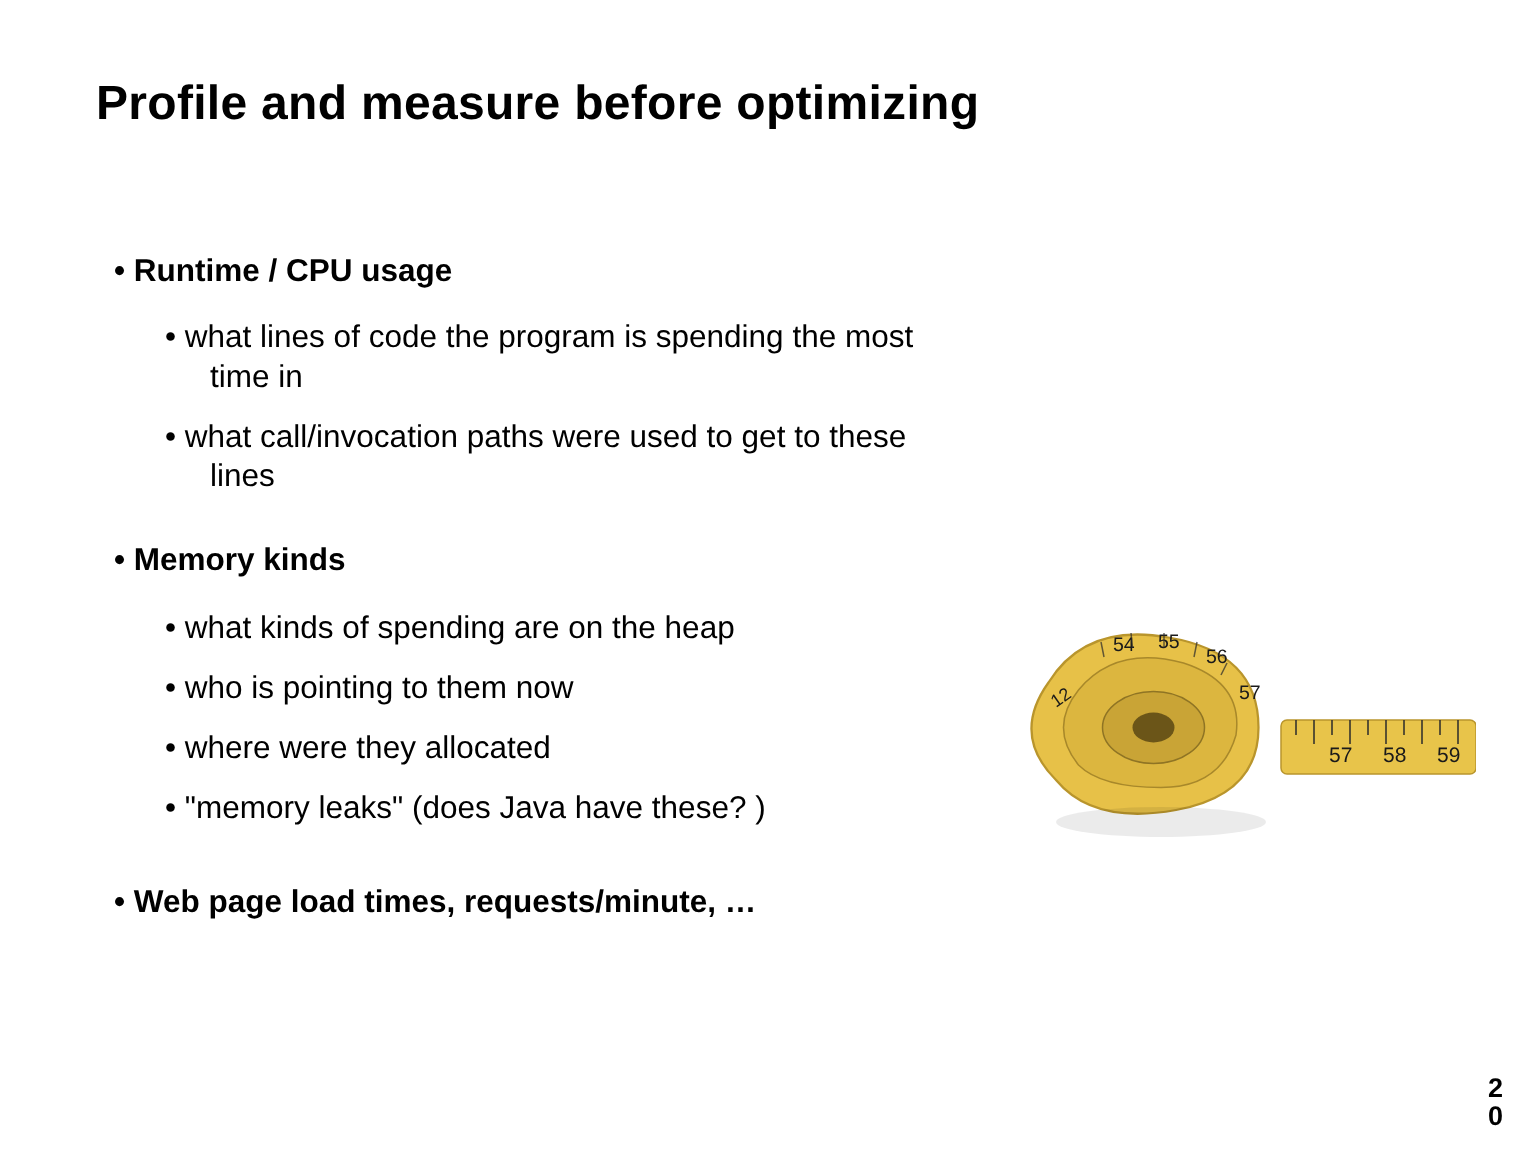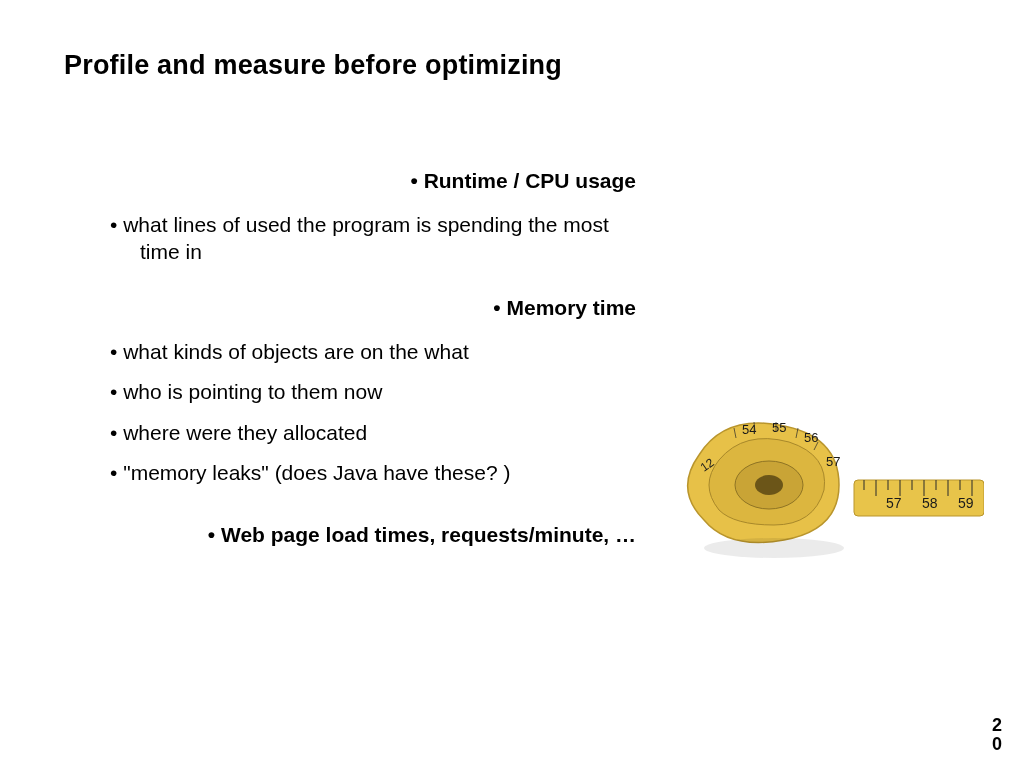--- a/index.html
+++ b/index.html
@@ -16,38 +16,37 @@
   .slide {
     position: relative;
     width: 1024px;
     height: 768px;
     box-sizing: border-box;
   }
   .title {
     position: absolute;
     left: 64px;
     top: 50px;
-    font-size: 27px;
+    font-size: 32px;
     font-weight: bold;
     letter-spacing: 0.2px;
   }
   .content {
     position: absolute;
     left: 76px;
     top: 168px;
     width: 560px;
     font-size: 21px;
     line-height: 1.25;
   }
   .lvl1 {
     font-weight: bold;
     margin: 0 0 18px 0;
     padding-left: 18px;
     text-indent: -18px;
-    text-align: right;
   }
   .lvl1::before {
     content: "•  ";
     font-weight: bold;
   }
   .sub {
     margin: 0 0 30px 34px;
     padding: 0;
     list-style: none;
   }
@@ -86,26 +85,27 @@
 <body>
 
 <div class="slide">
 
   <div class="title">Profile and measure before optimizing</div>
 
   <div class="content">
 
     <div class="lvl1">Runtime / CPU usage</div>
     <ul class="sub">
-      <li>what lines of used the program is spending  the most time in</li>
+      <li>what lines of code the program is spending  the most time in</li>
+      <li>what call/invocation paths were used to get to  these lines</li>
     </ul>
 
-    <div class="lvl1">Memory time</div>
+    <div class="lvl1">Memory kinds</div>
     <ul class="sub">
-      <li class="tight">what kinds of objects are on the what</li>
+      <li class="tight">what kinds of spending are on the heap</li>
       <li class="tight">who is pointing to them now</li>
       <li class="tight">where were they allocated</li>
       <li class="tight">"memory leaks" (does Java have these? )</li>
     </ul>
 
     <div class="lvl1" style="margin-bottom:0;margin-top:36px;">Web page load times, requests/minute, …</div>
 
   </div>
 
   <div class="tape">

